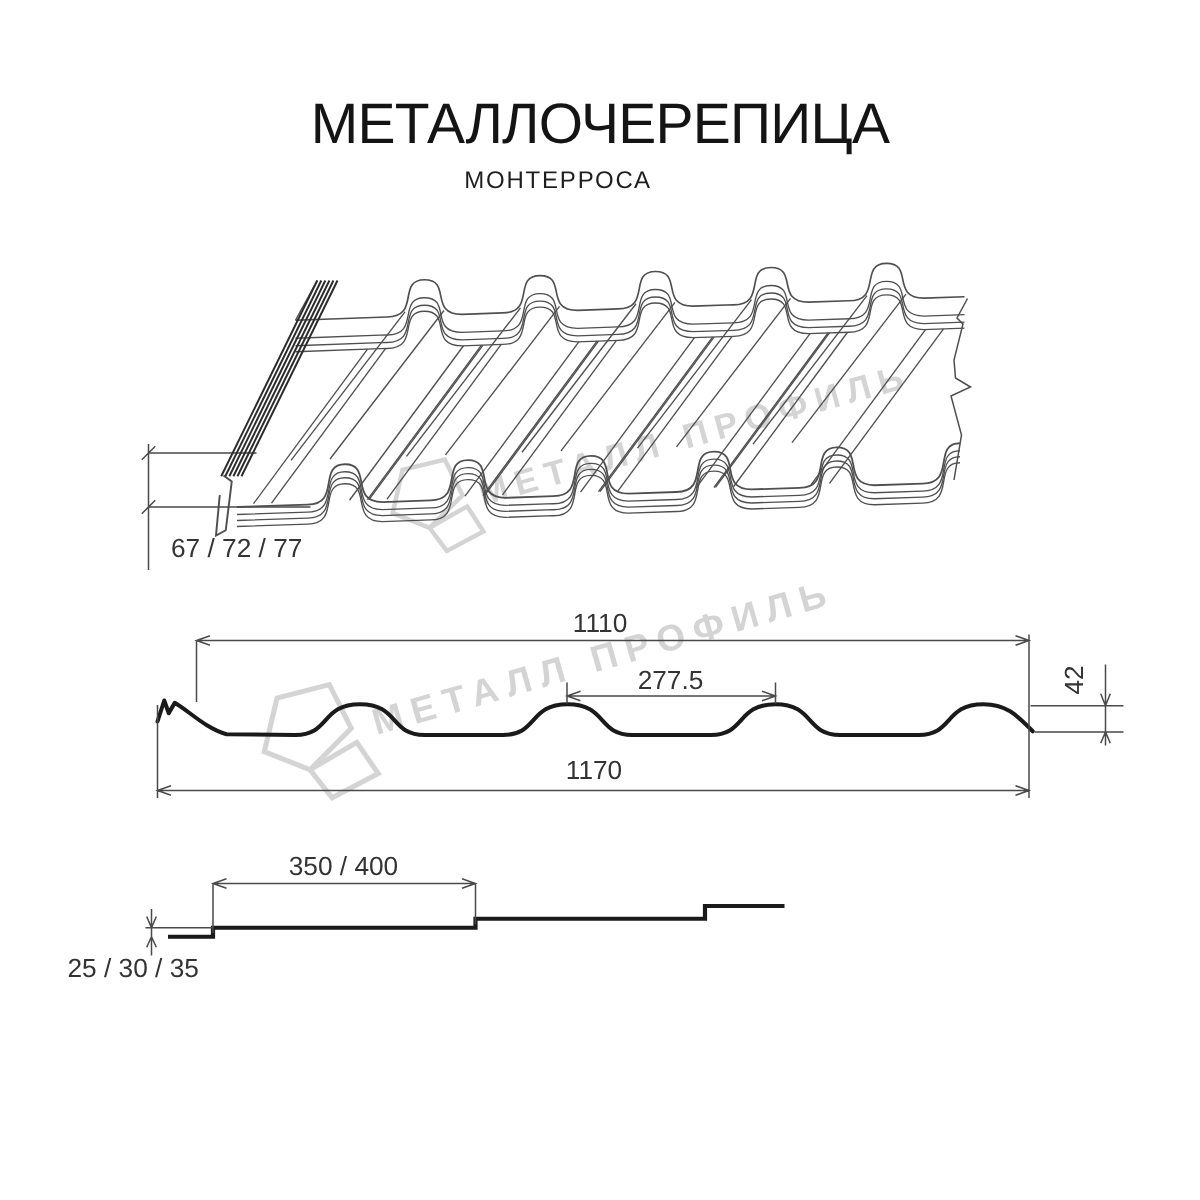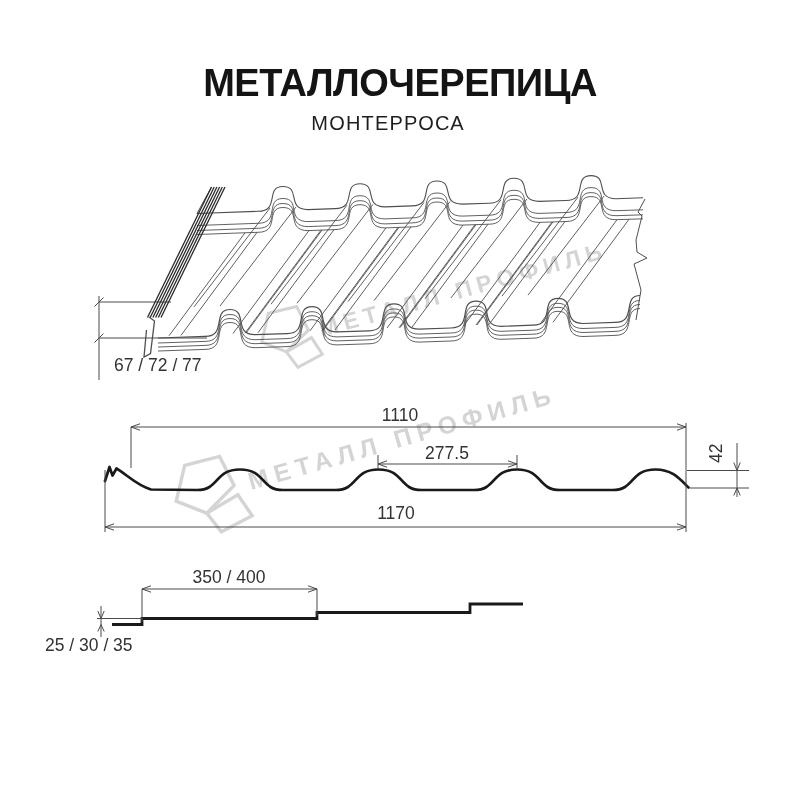--- a/index.html
+++ b/index.html
@@ -1,21 +1,21 @@
 <!DOCTYPE html>
 <html><head>
 <meta charset="utf-8">
 <style>
   html,body{margin:0;padding:0;}
   .page{position:relative;width:800px;height:800px;background:#ffffff;overflow:hidden;
         font-family:"Liberation Sans",sans-serif;}
   .title{position:absolute;top:62px;left:0;width:800px;text-align:center;
-         font-weight:700;font-size:38px;letter-spacing:-0.5px;color:#141414;}
-  .subtitle{position:absolute;top:112px;left:16px;width:744px;text-align:center;
-            font-weight:500;font-size:20px;letter-spacing:1.2px;color:#1e1e1e;}
+         font-weight:400;font-size:38px;letter-spacing:-0.5px;color:#141414;}
+  .subtitle{position:absolute;top:112px;left:0;width:744px;text-align:center;
+            font-weight:500;font-size:16px;letter-spacing:1.2px;color:#1e1e1e;}
   svg{position:absolute;left:0;top:0;}
   text.dim{font-family:"Liberation Sans",sans-serif;font-size:17.5px;fill:#333333;}
   text.wm{font-family:"Liberation Sans",sans-serif;font-weight:700;}
 </style>
 </head>
 <body>
 
 <div class="page" style="background: rgb(255, 255, 255);">
   <div class="title">МЕТАЛЛОЧЕРЕПИЦА</div>
   <div class="subtitle">МОНТЕРРОСА</div>

